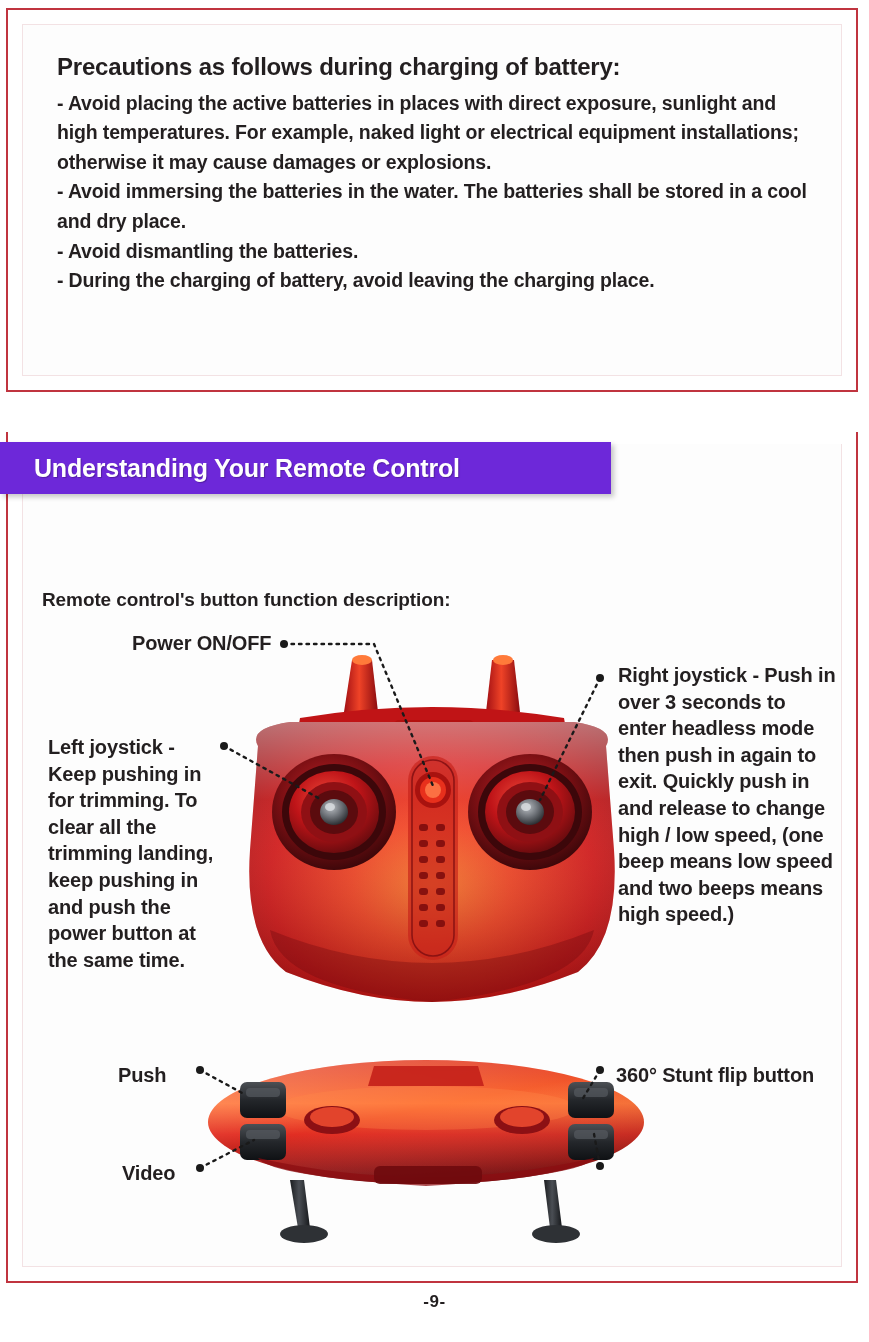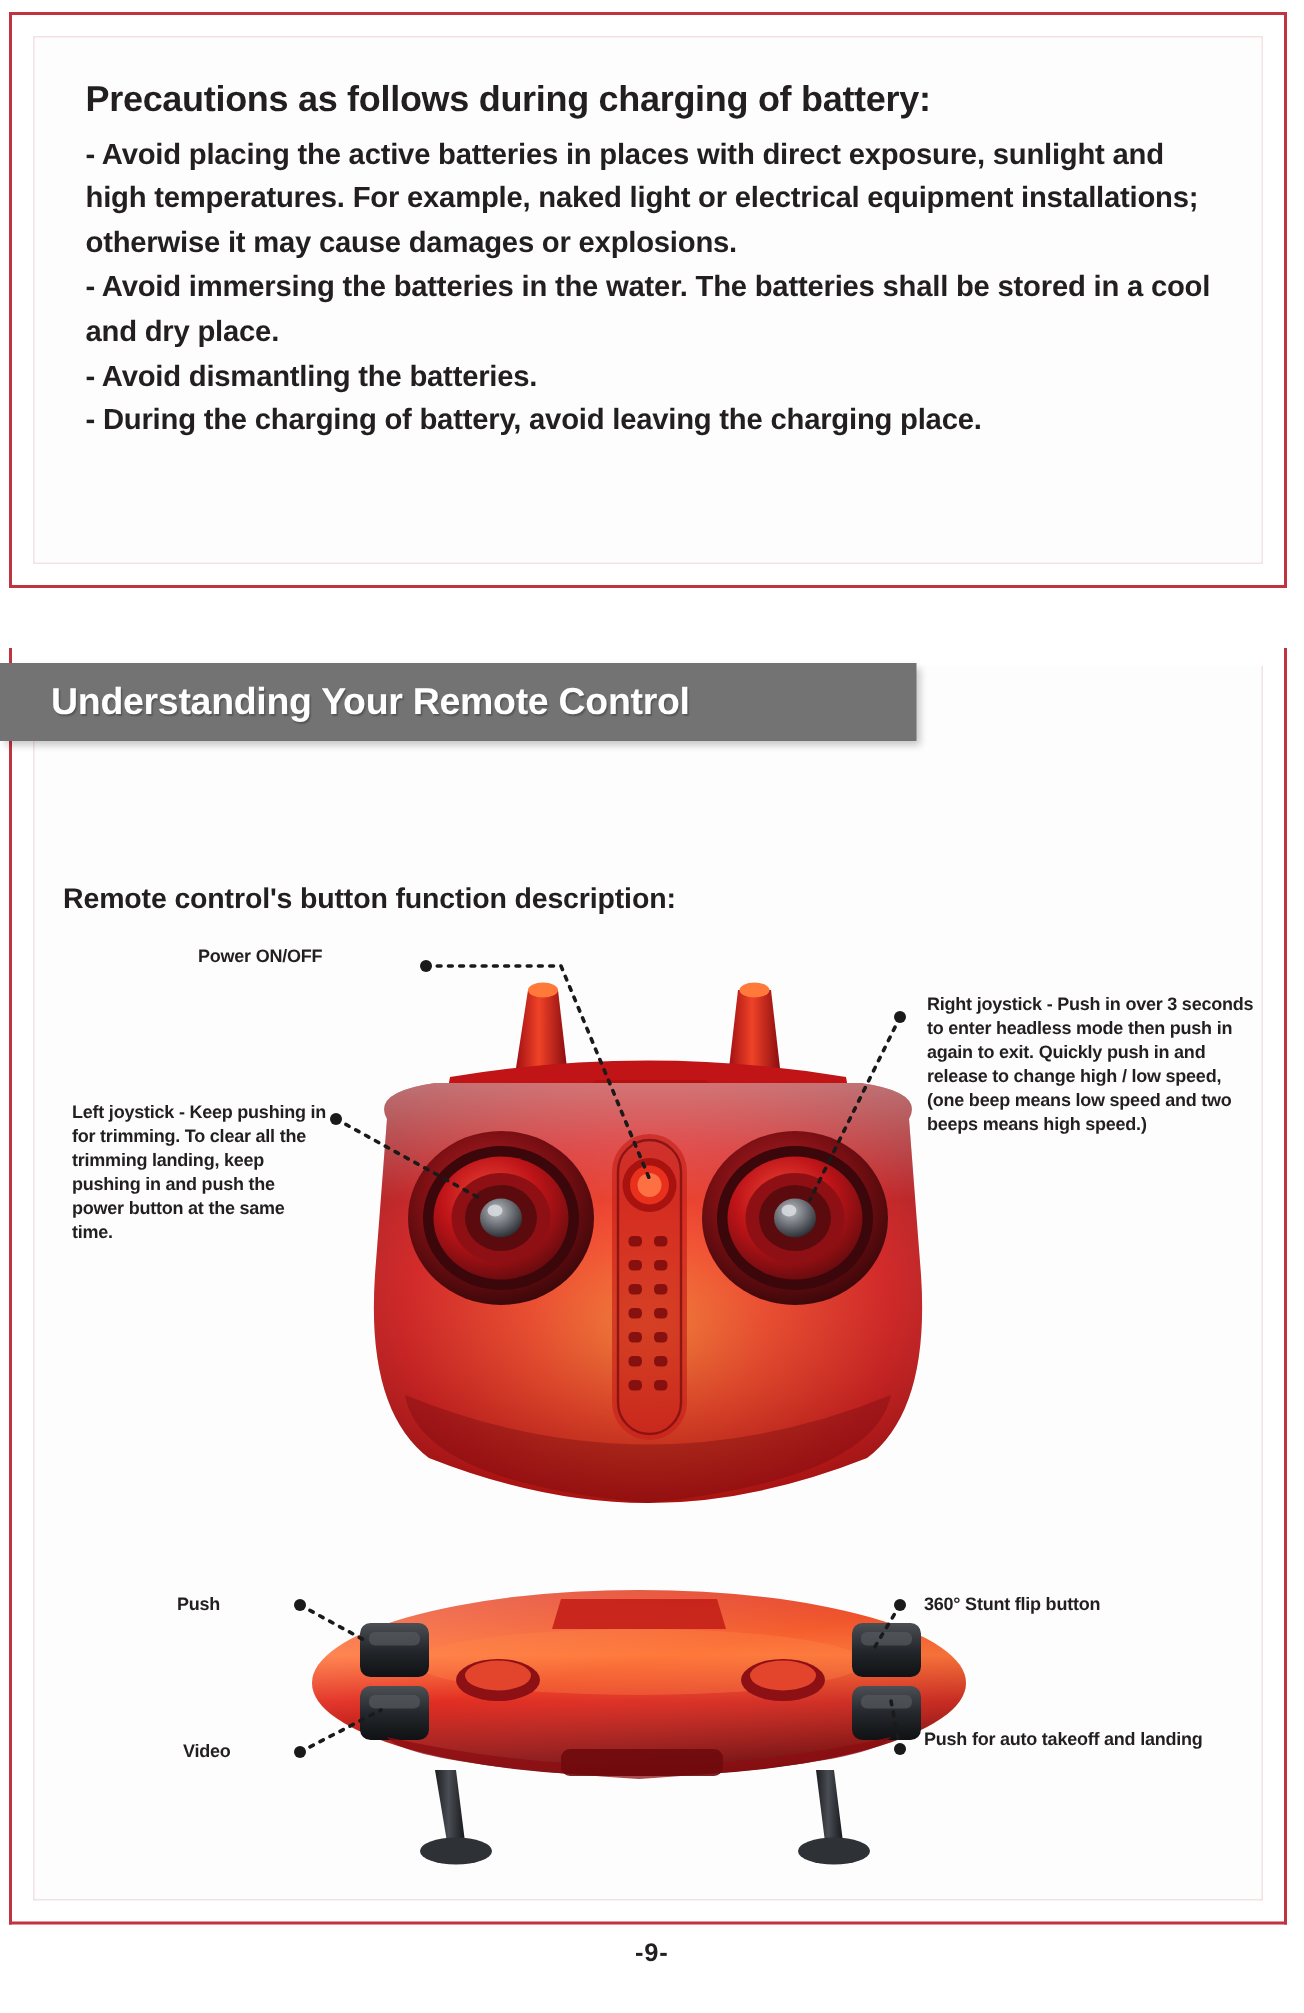--- a/index.html
+++ b/index.html
@@ -99,21 +99,21 @@
     border: 1px solid #f3e2e4;
     border-top: none;
     background: #fdfdfd;
   }
   .section-banner {
     position: absolute;
     left: 0px;
     top: 442px;
     width: 611px;
     height: 52px;
-    background: #737373;
+    background: #6d28d9;
     box-shadow: 3px 3px 5px rgba(0,0,0,0.22);
     display: flex;
     align-items: center;
   }
   .section-banner-label {
     color: #ffffff;
     font-size: 25px;
     font-weight: bold;
     letter-spacing: -0.2px;
     padding-left: 34px;
@@ -141,21 +141,21 @@
   .diagram svg {
     position: absolute;
     left: 0; top: 0;
     width: 824px;
     height: 670px;
   }
 
   
   .anno {
     position: absolute;
-    font-size: 12px;
+    font-size: 20px;
     font-weight: bold;
     color: #231f20;
     line-height: 1.33;
     letter-spacing: -0.15px;
     white-space: pre-line;
   }
   .anno-power      { left: 110px;  top: 30px;  }
   .anno-left       { left: 26px;   top: 134px; width: 172px; }
   .anno-right      { left: 596px;  top: 62px;  width: 220px; }
   .anno-photo      { left: 96px;   top: 462px; }
@@ -424,18 +424,17 @@
     <div class="anno anno-left">Left joystick - Keep pushing in for trimming. To clear all the trimming landing, keep pushing in and push the power button at the same time.</div>
 
     <div class="anno anno-right">Right joystick - Push in over 3 seconds to enter headless mode then push in again to exit. Quickly push in and release to change high / low speed, (one beep means low speed and two beeps means high speed.)</div>
 
     <div class="anno anno-photo">Push</div>
 
     <div class="anno anno-video">Video</div>
 
     <div class="anno anno-flip">360° Stunt flip button</div>
 
-    <div class="anno anno-takeoff">Push for auto takeoff and landing</div>
   </div>
 
   <div class="page-number">-9-</div>
 
 </div>
 
 </body></html>

